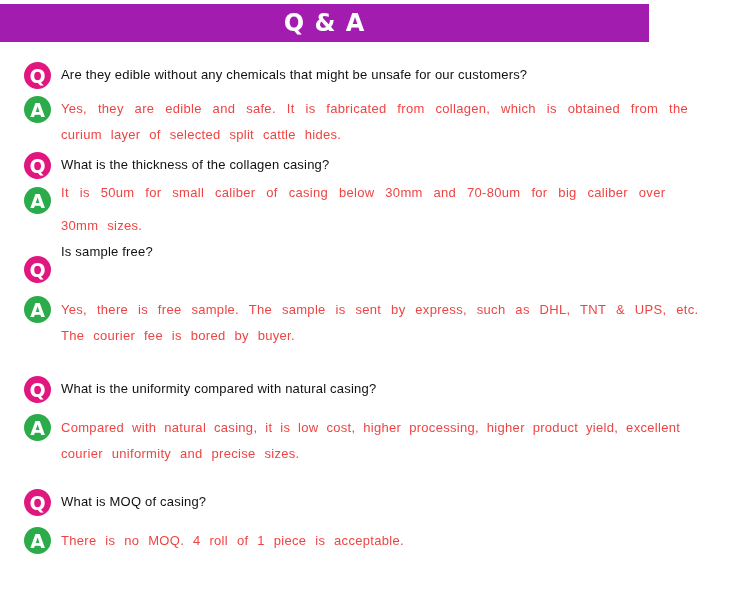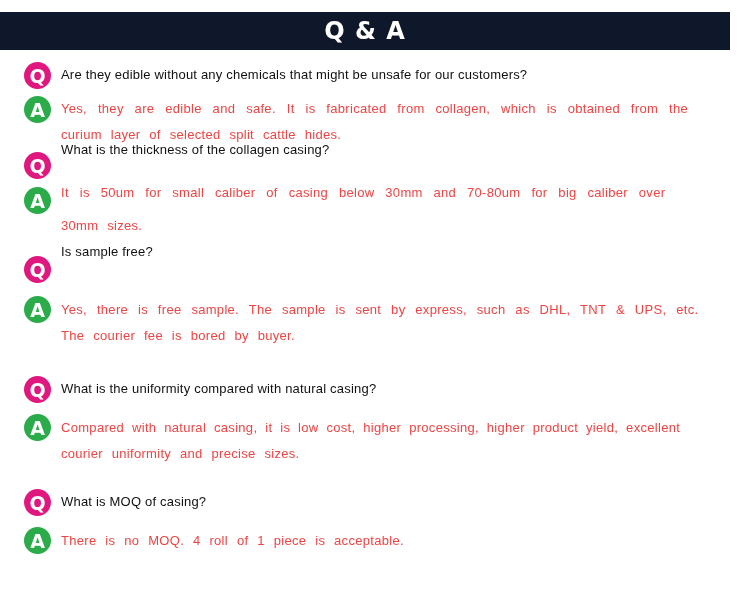--- a/index.html
+++ b/index.html
@@ -1,17 +1,17 @@
 <!DOCTYPE html>
 <html><head>
 <meta charset="utf-8">
 <style>
   html, body { margin:0; padding:0; background:#ffffff; }
   body { width:750px; height:600px; position:relative; overflow:hidden; font-family:"Liberation Sans", sans-serif; color:#1a1a1a; }
-  .header { position:absolute; left:0; top:12px; width:730px; height:38px; background:#0f172a; display:flex; align-items:center; justify-content:center; }
+  .header { position:absolute; left:0; top:4px; width:649px; height:38px; background:#a21caf; display:flex; align-items:center; justify-content:center; }
   .header-title { color:#ffffff; font-family:"DejaVu Sans", sans-serif; font-weight:bold; font-size:24px; letter-spacing:1px; }
   .badge { position:absolute; left:24px; width:27px; height:27px; border-radius:50%; display:flex; align-items:center; justify-content:center; color:#fff; font-family:"DejaVu Sans", sans-serif; font-weight:bold; font-size:19px; }
   .badge.q { background:#e0177f; }
   .badge.a { background:#2bab4a; }
   .q-text { position:absolute; left:61px; font-weight:normal; font-size:13px; color:#111; white-space:nowrap; letter-spacing:0.2px; }
   .a-line { position:absolute; left:61px; font-size:13px; color:#ef4444; white-space:nowrap; word-spacing:5px; letter-spacing:0.3px; }
 </style>
 </head>
 <body>
 
@@ -22,21 +22,21 @@
 <div>
   <div class="badge q" style="top:62px">Q</div>
   <div class="q-text" style="top:67px">Are they edible without any chemicals that might be unsafe for our customers?</div>
   <div class="badge a" style="top:96px">A</div>
   <div class="a-line" style="top:101px; word-spacing:7px">Yes, they are edible and safe. It is fabricated from collagen, which is obtained from the</div>
   <div class="a-line" style="top:127px">curium layer of selected split cattle hides.</div>
 </div>
 
 <div>
   <div class="badge q" style="top:152px">Q</div>
-  <div class="q-text" style="top:142px">What is the thickness of the collagen casing?</div>
+  <div class="q-text" style="top:157px">What is the thickness of the collagen casing?</div>
   <div class="badge a" style="top:187px">A</div>
   <div class="a-line" style="top:185px; word-spacing:7px">It is 50um for small caliber of casing below 30mm and 70-80um for big caliber over</div>
   <div class="a-line" style="top:218px">30mm sizes.</div>
 </div>
 
 <div>
   <div class="badge q" style="top:256px">Q</div>
   <div class="q-text" style="top:244px">Is sample free?</div>
   <div class="badge a" style="top:296px">A</div>
   <div class="a-line" style="top:302px; word-spacing:6px">Yes, there is free sample. The sample is sent by express, such as DHL, TNT &amp; UPS, etc.</div>

